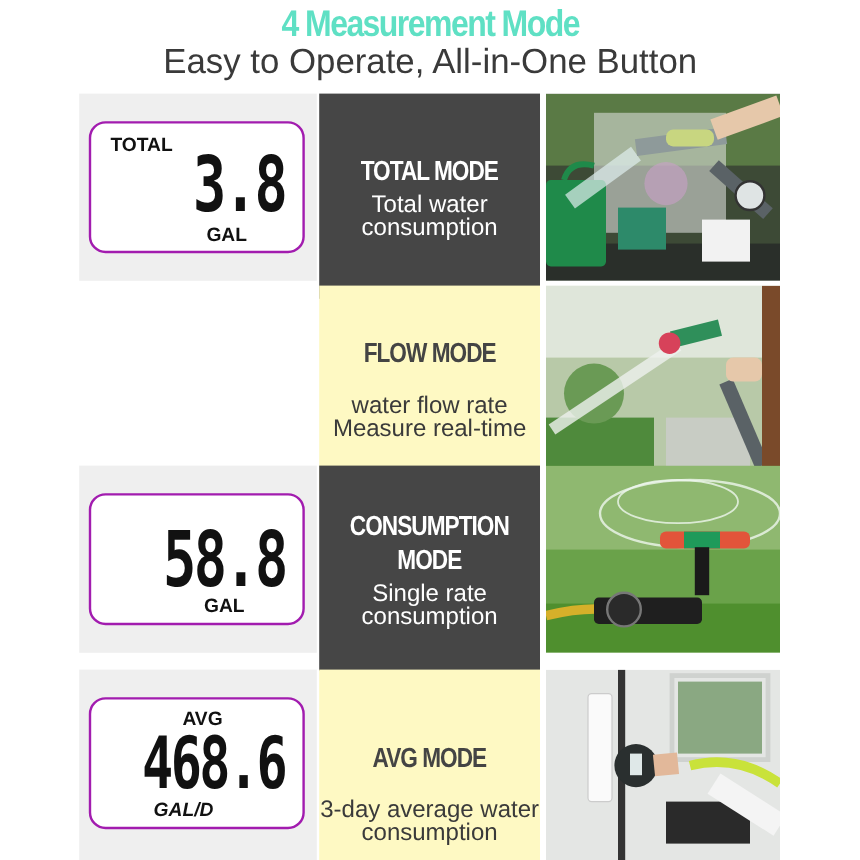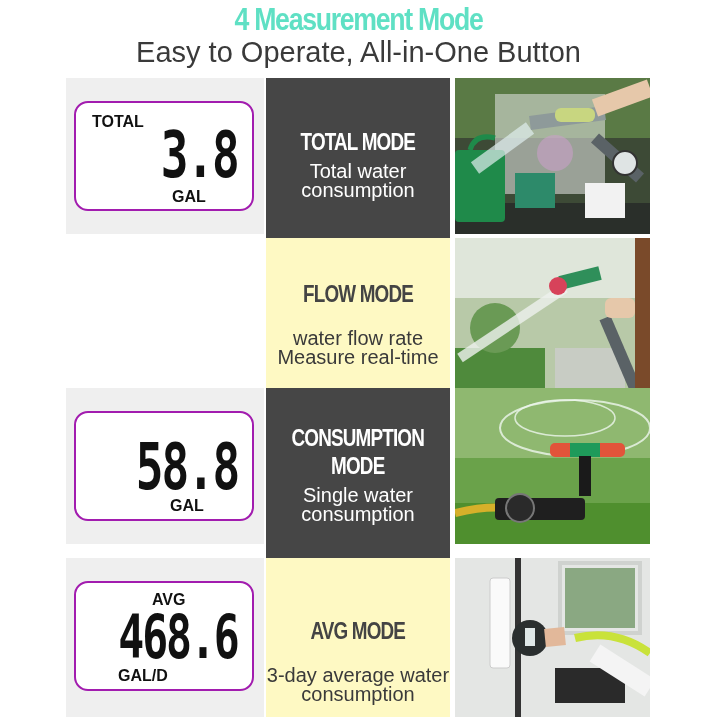--- a/index.html
+++ b/index.html
@@ -93,21 +93,21 @@
       <span class="num" style="right:14px;top:22px;font-size:64px;">58.8</span>
       <span class="lbl" style="left:94px;top:84px;">GAL</span>
     </div>
   </div>
   <div class="mode-cell dark">
     <div class="mode-title">
       <div>CONSUMPTION</div>
       <div>MODE</div>
     </div>
     <div class="mode-desc">
-      <div>Single water</div>
+      <div>Single rate</div>
       <div>consumption</div>
     </div>
   </div>
   <div class="photo">
     <svg width="195" height="156" viewBox="0 0 195 156">
       <rect width="195" height="156" fill="#6aa24a"></rect>
       <rect x="0" y="0" width="195" height="70" fill="#8fb870"></rect>
       <rect x="0" y="115" width="195" height="41" fill="#4f8f2e"></rect>
       <ellipse cx="120" cy="40" rx="75" ry="28" fill="none" stroke="#eef6ee" stroke-width="2" opacity="0.8"></ellipse>
       <ellipse cx="110" cy="30" rx="50" ry="18" fill="none" stroke="#eef6ee" stroke-width="1.5" opacity="0.8"></ellipse>
@@ -119,21 +119,21 @@
       <circle cx="65" cy="120" r="14" fill="#2a2a2a" stroke="#777" stroke-width="2"></circle>
     </svg>
   </div>
 </div>
 
 <div class="row" style="top:558px;height:159px;">
   <div class="lcd-cell" style="height:206px;">
     <div class="lcd">
       <span class="lbl" style="left:76px;top:8px;">AVG</span>
       <span class="num" style="right:14px;top:24px;font-size:60px;">468.6</span>
-      <span class="lbl" style="left:42px;top:84px;">GAL/D</span>
+      <span class="lbl" style="left:52px;top:84px;font-style:italic;">GAL/D</span>
     </div>
   </div>
   <div class="mode-cell teal" style="height:204px;">
     <div class="mode-title">AVG MODE</div>
     <div class="mode-desc">
       <div>3-day average water</div>
       <div>consumption</div>
     </div>
   </div>
   <div class="photo" style="height:159px;">

